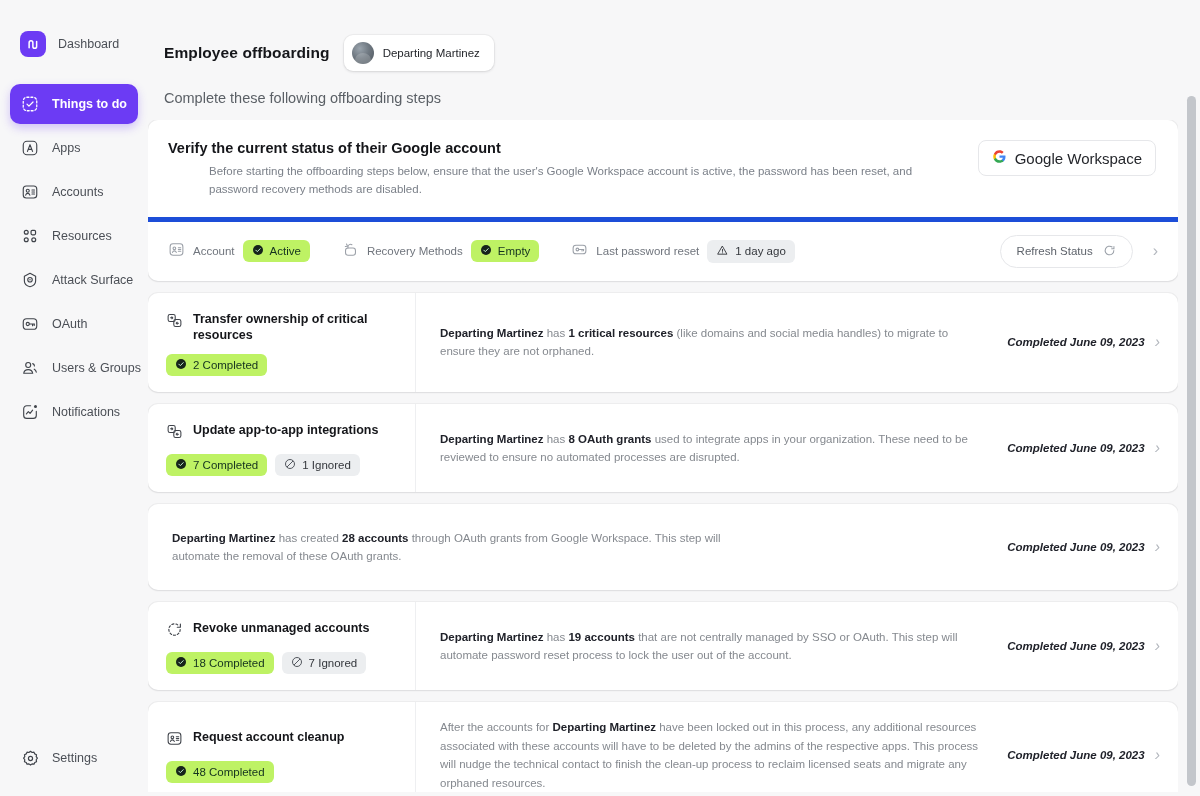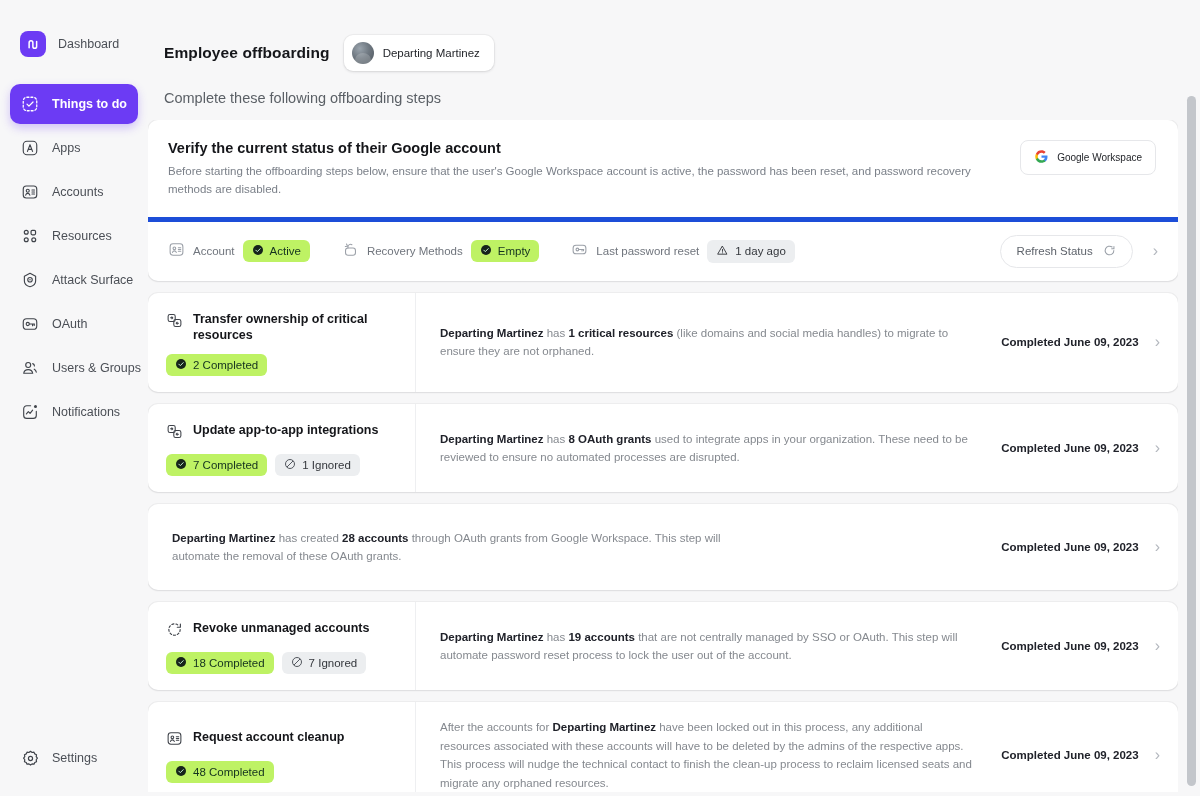--- a/index.html
+++ b/index.html
@@ -97,27 +97,27 @@
   
   .card {
     background: #ffffff;
     border-radius: 10px;
     box-shadow: 0 1px 2px rgba(16,18,25,.07), 0 0 0 1px rgba(16,18,25,.045);
     margin-bottom: 12px;
   }
   .verify-top { display: flex; padding: 20px 22px 18px 20px; gap: 20px; }
   .verify-txt { flex: 1; }
   .verify-title { font-size: 14.5px; font-weight: bold; color: #15161a; margin-bottom: 7px; }
-  .verify-desc { font-size: 11.5px; color: #7b8089; line-height: 1.55; max-width: 845px; }
+  .verify-desc { font-size: 11.5px; color: #7b8089; line-height: 1.55; max-width: 845px; margin-left: 41px; }
   .ws-badge {
     align-self: flex-start;
     display: flex; align-items: center; gap: 8px;
     border: 1px solid #e6e7ea; border-radius: 8px;
     padding: 8px 13px;
-    font-size: 10px; color: #24262b;
+    font-size: 15px; color: #24262b;
     background: #fff; cursor: pointer; white-space: nowrap;
   }
   .verify-bottom {
     border-top: 5px solid #1d4ed8;
     display: flex; align-items: center;
     padding: 13px 18px 13px 20px;
     gap: 10px;
   }
   .stat-group { display: flex; align-items: center; gap: 8px; margin-right: 22px; }
   .stat-label { font-size: 11.5px; color: #70757d; white-space: nowrap; }
@@ -156,22 +156,23 @@
   .task-name { font-size: 12.5px; font-weight: bold; color: #15161a; line-height: 1.34; }
   .badges { display: flex; gap: 8px; flex-wrap: wrap; }
   .task-mid {
     flex: 1;
     display: flex; align-items: center;
     padding: 16px 20px 16px 24px;
   }
   .task-desc { font-size: 11.5px; color: #85898f; line-height: 1.62; max-width: 560px; }
   .task-desc b { color: #20222a; font-weight: bold; }
   .task-right {
-    display: flex; align-items: center; gap: 6px;
+    display: flex; align-items: center; 
     padding: 0 16px 0 6px;
+    font-style: italic;
   }
   .task-date { font-size: 11.5px; font-weight: bold; color: #20222a; white-space: nowrap; }
 
   
   .scrollbar-track {
     position: absolute; right: 2px; top: 0; width: 9px; height: 796px;
     background: transparent;
   }
   .scrollbar-thumb {
     position: absolute; right: 2px; top: 96px; width: 9px; height: 690px;

